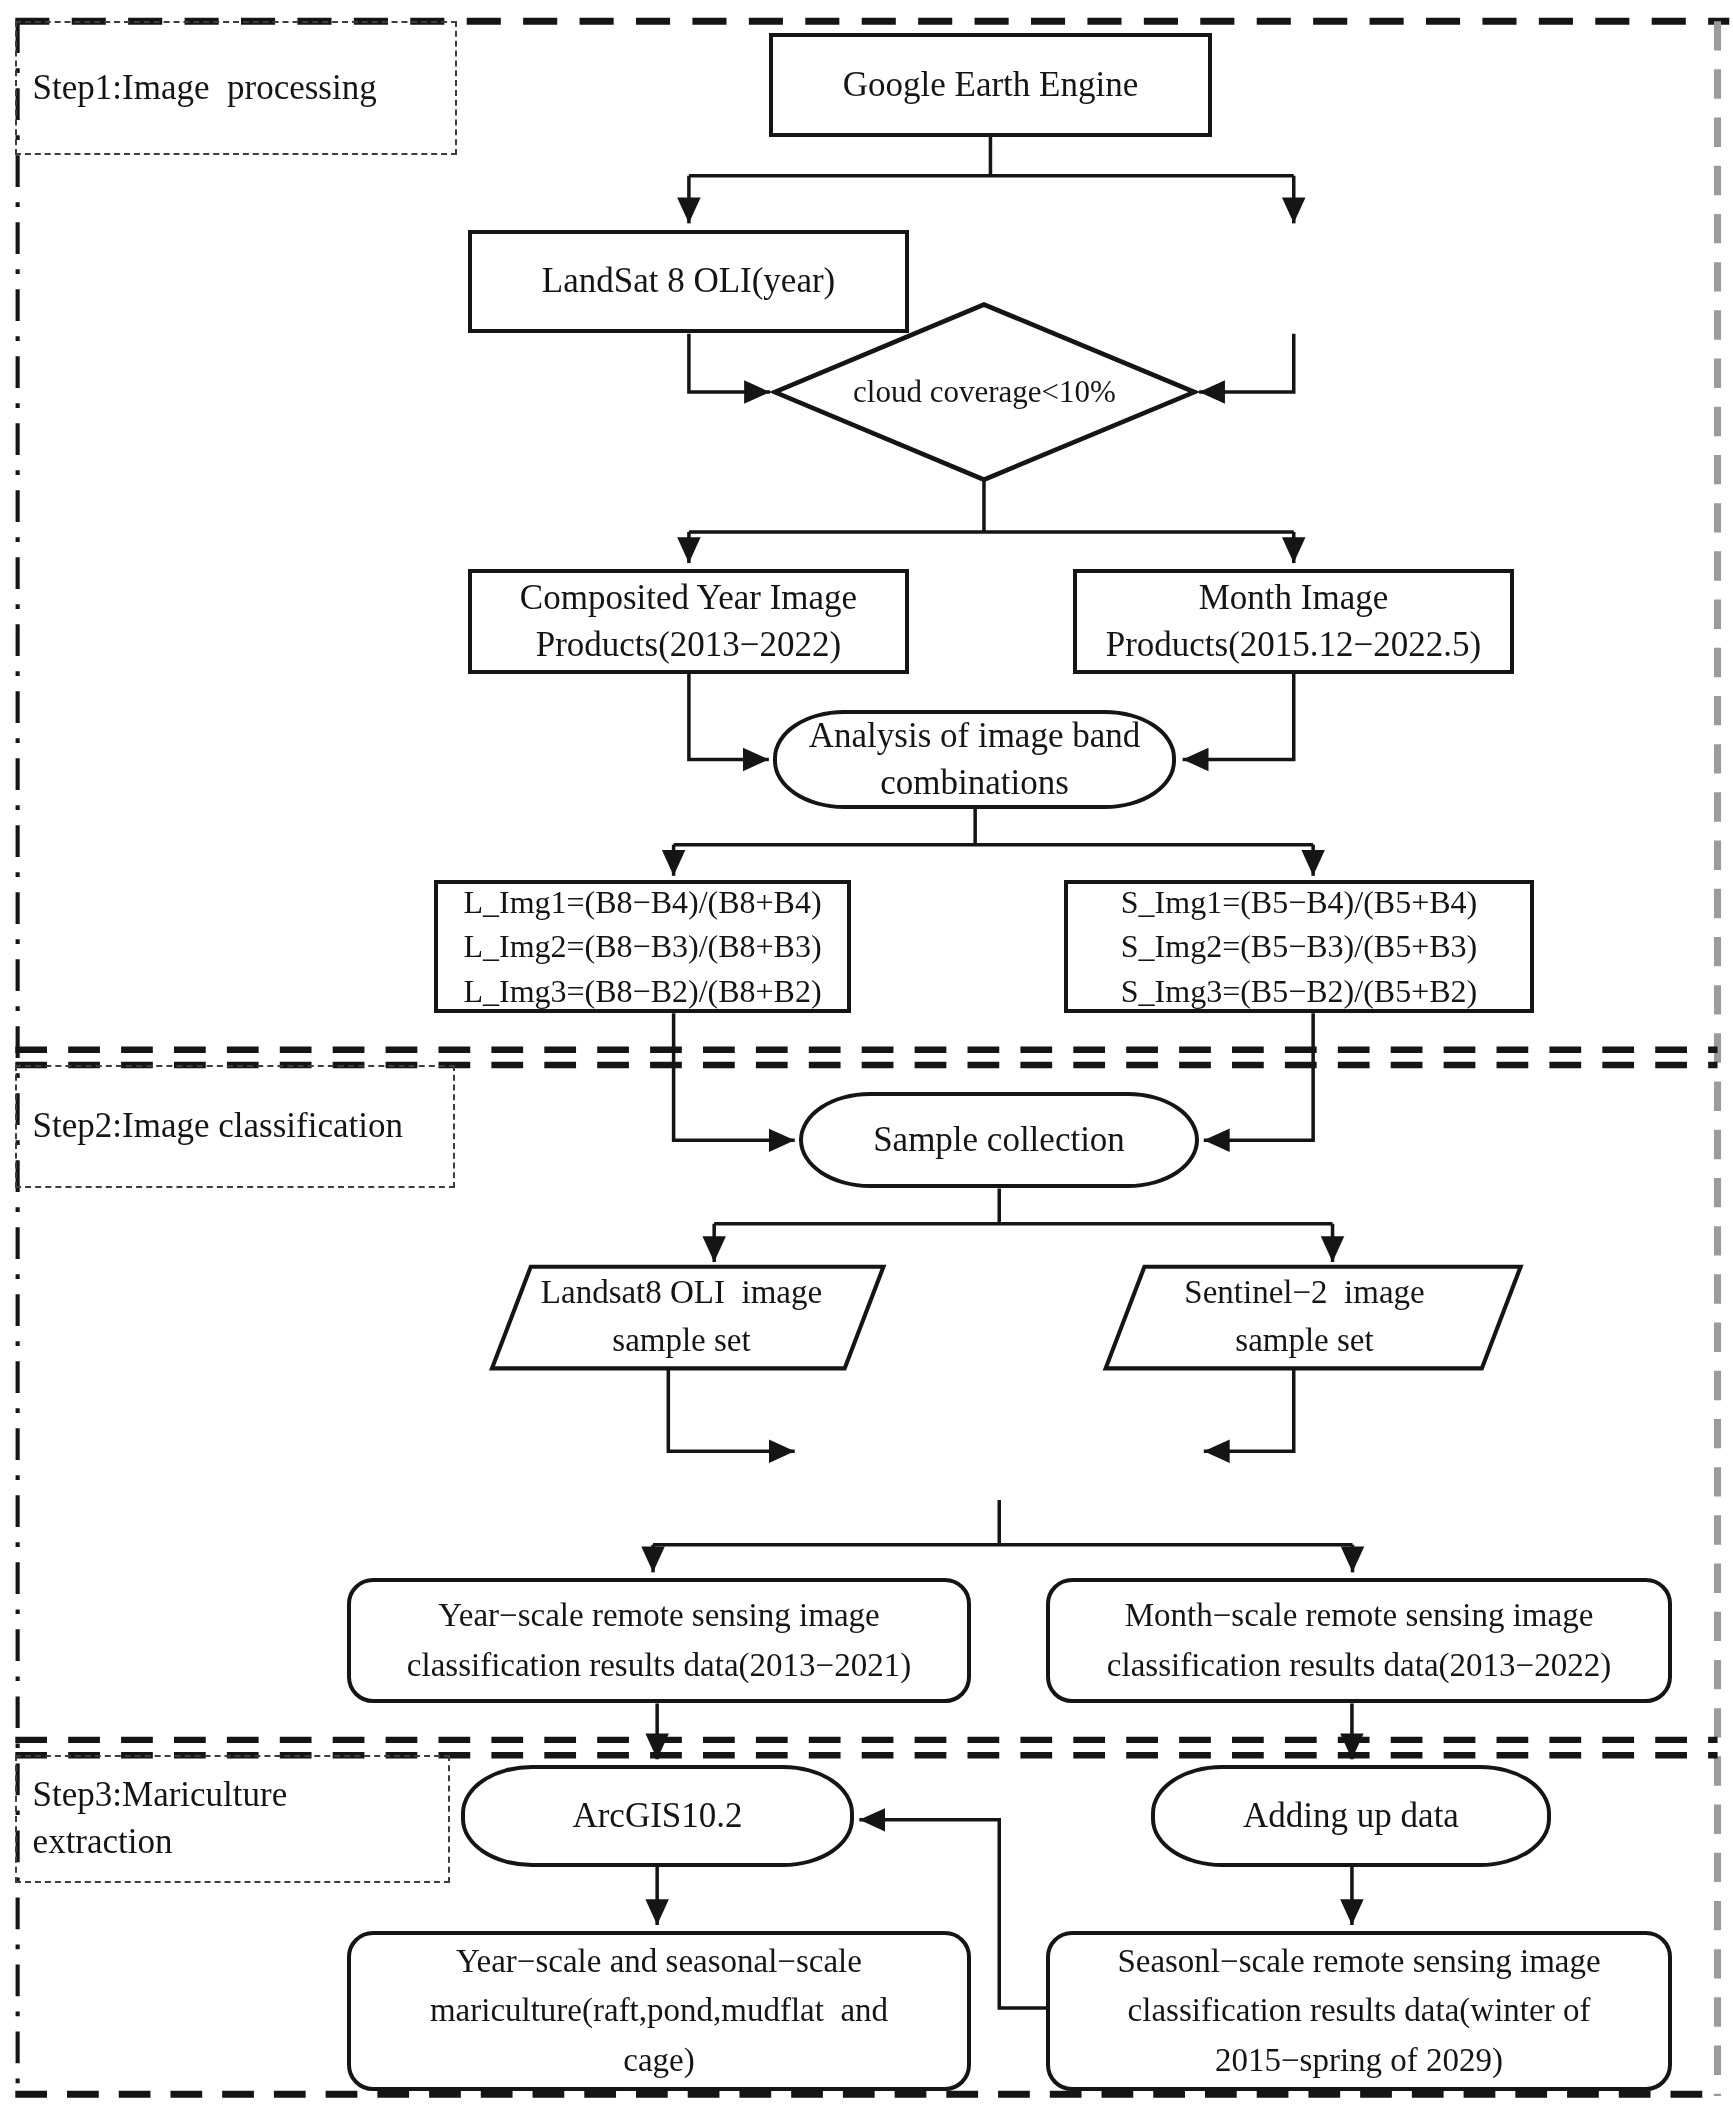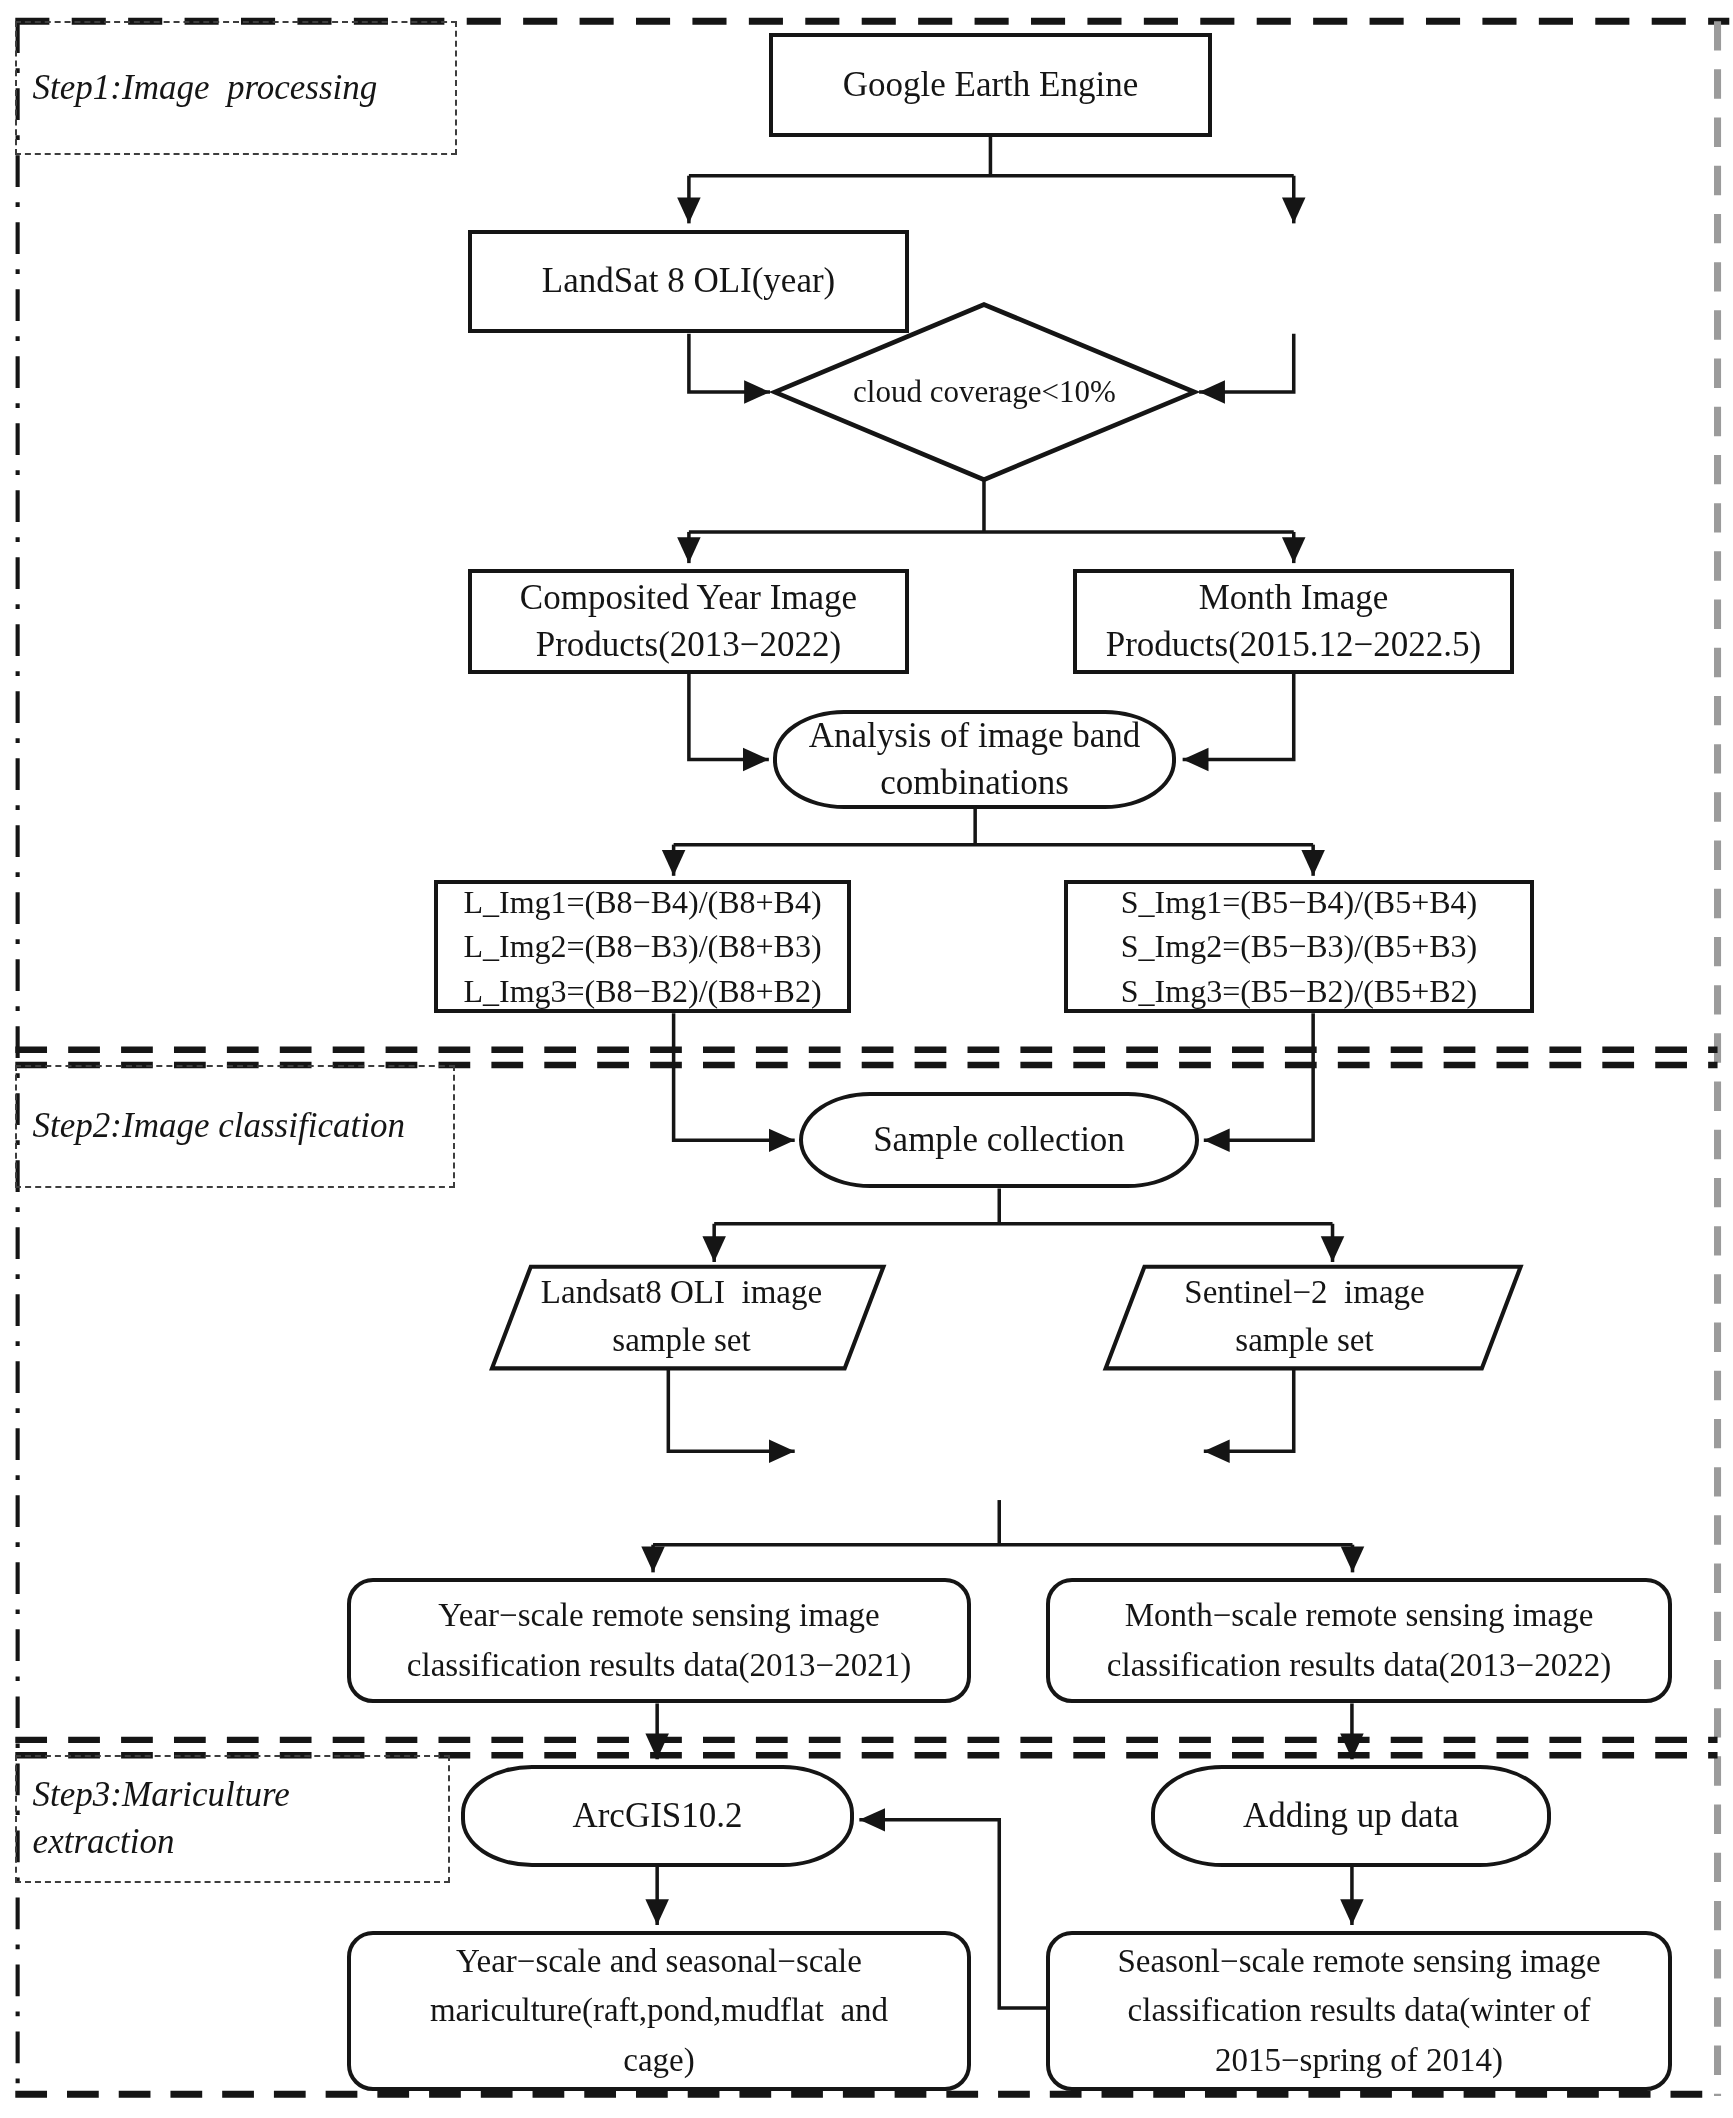--- a/index.html
+++ b/index.html
@@ -8,21 +8,21 @@
   svg.layer{position:absolute;left:0;top:0;width:1734px;height:2119px;}
   .node{position:absolute;box-sizing:border-box;background:#ffffff;border:4.1px solid #151515;
         display:flex;align-items:center;justify-content:center;text-align:center;
         font-size:35px;line-height:1.32;white-space:pre-wrap;}
   .stadium{border-radius:71px / 48px;}
   .formula{font-size:32px;line-height:1.38;}
   .wide{font-size:33px;line-height:1.5;border-radius:26px;}
   .freefloat{position:absolute;box-sizing:border-box;display:flex;align-items:center;justify-content:center;
         text-align:center;white-space:pre-wrap;background:transparent;}
   .stepbox{position:absolute;box-sizing:border-box;border:2.4px dashed #3d3d3d;background:transparent;
-        display:flex;align-items:center;justify-content:flex-start;font-style:italic;}
+        display:flex;align-items:center;justify-content:flex-start;}
   .steplabel{font-size:35px;line-height:1.34;padding-left:15.3px;text-align:left;white-space:pre-wrap;}
   .para-label{font-size:33px;line-height:1.45;}
   .diamond-label{font-size:31px;}
 </style>
 </head>
 <body>
 
 <div id="canvas">
 
   <svg class="layer" viewBox="0 0 2950 3605" xmlns="http://www.w3.org/2000/svg">
@@ -136,16 +136,16 @@
   <div class="node stadium" style="left:461px;top:1765px;width:393px;height:102px">ArcGIS10.2</div>
 
   <div class="node stadium" style="left:1151px;top:1765px;width:400px;height:102px">Adding up data</div>
 
   <div class="node wide" style="left:347px;top:1931px;width:624px;height:160px">Year−scale and seasonal−scale
 mariculture(raft,pond,mudflat  and
 cage)</div>
 
   <div class="node wide" style="left:1046px;top:1931px;width:626px;height:160px">Seasonl−scale remote sensing image
 classification results data(winter of
-2015−spring of 2014)</div>
+2015−spring of 2029)</div>
 
 </div>
 
 
 </body></html>

